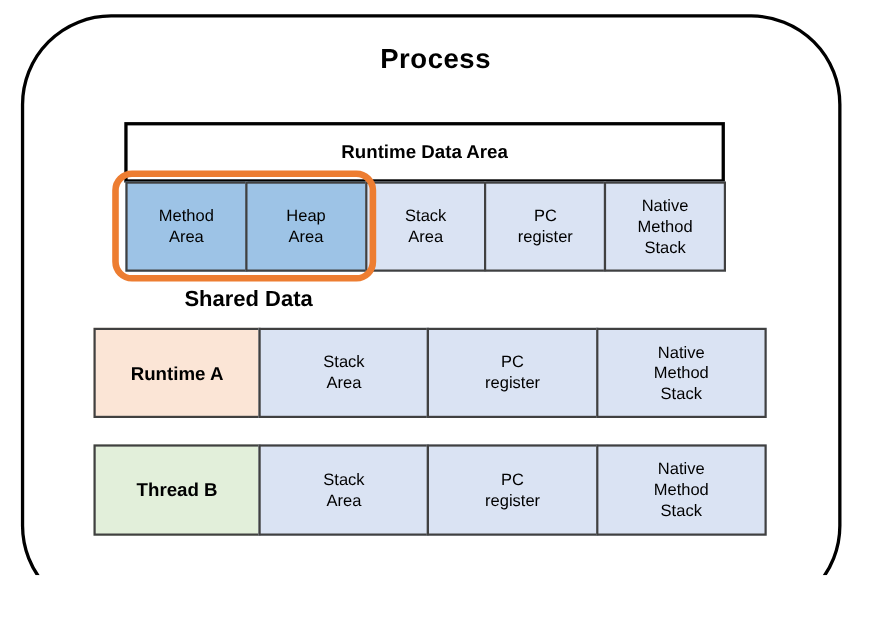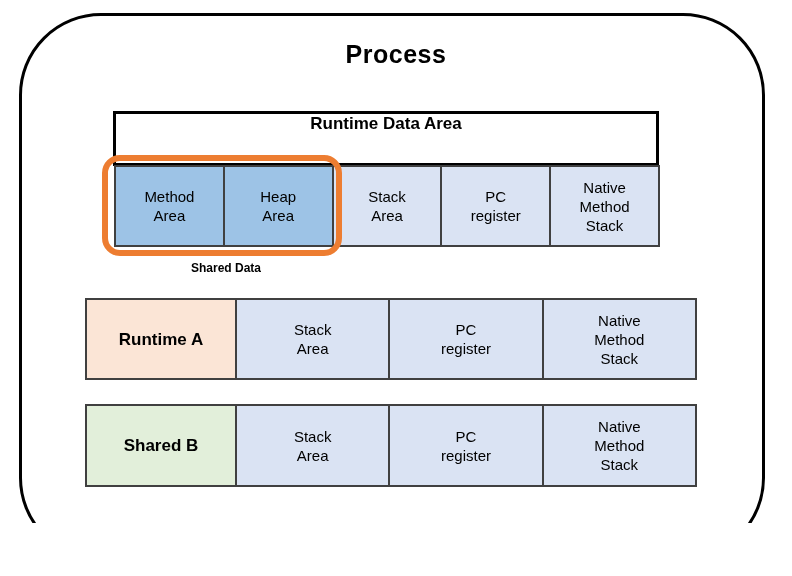--- a/index.html
+++ b/index.html
@@ -32,21 +32,21 @@
     font-weight: bold;
     letter-spacing: 0.5px;
   }
   .runtime-header {
     position: absolute;
     left: 113px; top: 111px;
     width: 546px; height: 55px;
     border: 3px solid var(--outline, #000);
     background: #ffffff;
     display: flex;
-    align-items: flex-start;
+    align-items: center;
     justify-content: center;
     font-size: 17px;
     font-weight: bold;
   }
   .row {
     position: absolute;
     display: flex;
   }
   .runtime-cells {
     left: 114px; top: 165px;
@@ -88,21 +88,21 @@
     border: 6px solid var(--highlight, #ED7D31);
     border-radius: 18px;
     background: transparent;
     pointer-events: none;
   }
   .shared-label {
     position: absolute;
     left: 115px; top: 261px;
     width: 222px;
     text-align: center;
-    font-size: 12px;
+    font-size: 20px;
     font-weight: bold;
   }
 </style>
 </head>
 <body>
 
 <div class="canvas">
 
   <div class="process-box"></div>
 
@@ -135,21 +135,21 @@
     <div class="cell">Stack
 Area</div>
     <div class="cell">PC
 register</div>
     <div class="cell">Native
 Method
 Stack</div>
   </div>
 
   <div class="row thread-row b">
-    <div class="cell thread-label thread-b">Shared B</div>
+    <div class="cell thread-label thread-b">Thread B</div>
     <div class="cell">Stack
 Area</div>
     <div class="cell">PC
 register</div>
     <div class="cell">Native
 Method
 Stack</div>
   </div>
 
 </div>

